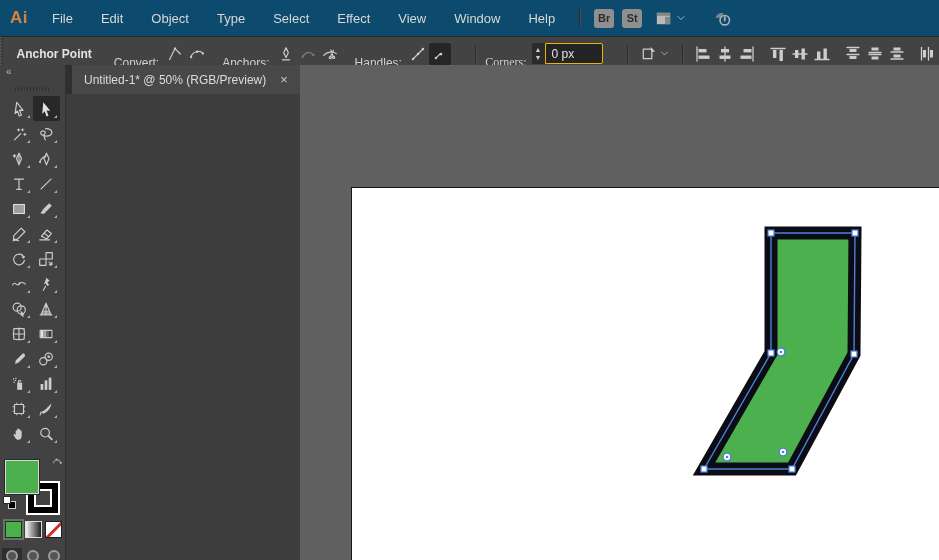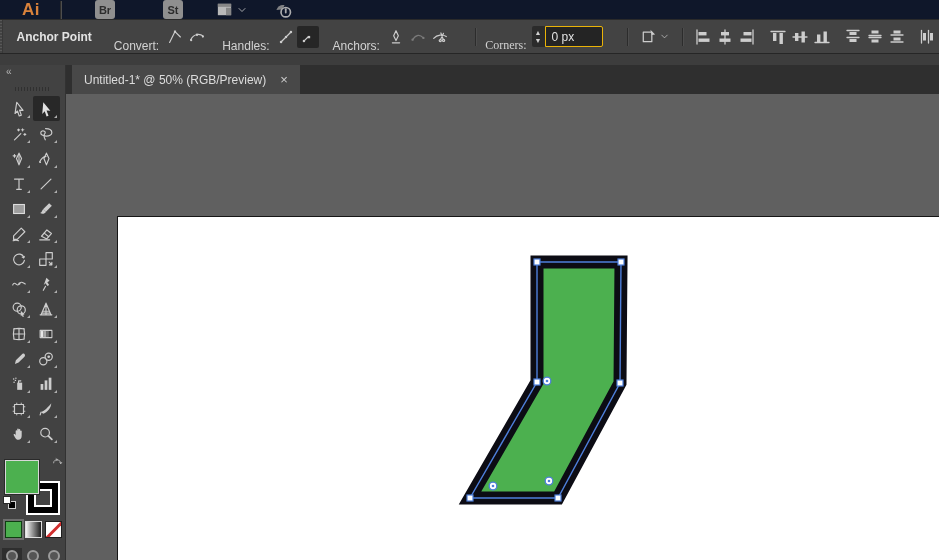--- a/index.html
+++ b/index.html
@@ -5,28 +5,28 @@
   * { margin:0; padding:0; box-sizing:border-box; }
   html,body { width:939px; height:560px; overflow:hidden; }
   body {
     font-family:"Liberation Sans", sans-serif;
     background:#3d3d3d; color:#d6d6d6;
     position:relative; user-select:none; font-size:13px;
   }
   svg { display:block; }
 
   
-  .menubar { height:20px; background:#0f172a; border-bottom:1px solid #2a2a2a;
-             display:flex; align-items:center; padding-left:18px; }
+  .menubar { height:37px; background:#0c4a6e; border-bottom:1px solid #2a2a2a;
+             display:flex; align-items:center; padding-left:6px; }
   .ai-logo { font-weight:bold; font-size:17px; color:#d9823b; padding:0 10px 0 4px; letter-spacing:0.5px; }
   .menu-items { display:flex; align-items:center; }
   .menu-item { padding:0 14px; font-size:13px; color:#d8d8d8; cursor:default; }
   .vsep { width:1px; height:18px; background:#2c2c2c; margin:0 10px; box-shadow:1px 0 0 #4d4d4d; }
   .chip { width:20px; height:19px; background:#8f8f8f; color:#2c2c2c; font-size:11px; font-weight:bold;
-          border-radius:3px; display:flex; align-items:center; justify-content:center; margin:0 24px; }
+          border-radius:3px; display:flex; align-items:center; justify-content:center; margin:0 4px; }
   .ws { display:flex; align-items:center; margin:0 8px; gap:2px; }
   .menubar [data-icon] { display:inline-flex; align-items:center; }
   .touch { margin-left:16px; opacity:0.9; }
 
   
   .controlbar { height:34px; background:#434343; border-bottom:1px solid #262626;
                 display:flex; align-items:center; overflow:hidden; white-space:nowrap; }
   .grip-v { width:7px; align-self:stretch; margin-right:6px;
             background:repeating-linear-gradient(to bottom,#585858 0 1px,transparent 1px 3px);
             border-right:1px solid #383838; }
@@ -82,36 +82,47 @@
   .paint-btn.gradient { background:linear-gradient(to right,#f4f4f4,#1e1e1e); border-color:#dedede; }
   .paint-btn.none { background:#fff; overflow:hidden; }
   .paint-btn.none::after { content:""; position:absolute; left:-3px; top:6px; width:24px; height:3px;
                            background:#d12e2e; transform:rotate(-45deg); }
   .drawmode-row { position:absolute; top:483px; left:2px; width:62px; height:13px; display:flex; gap:1px; overflow:hidden; }
   .dm { width:20px; height:22px; display:flex; justify-content:center; padding-top:2px; }
   .dm.sel { background:#2e2e2e; }
   .dm i { width:12px; height:12px; border:2px solid #9b9b9b; border-radius:50%; background:#555; }
 
   
-  .doc-area { flex:1; display:flex; flex-direction:column; min-width:0; }
+  .doc-area { flex:1; display:flex; flex-direction:row; min-width:0; }
   .tabbar { height:29px; background:#2f2f2f; display:flex; align-items:stretch; flex:none; }
   .tab { background:#484848; margin-left:6px; padding:0 12px; display:flex; align-items:center; gap:14px; }
   .tab-title { font-size:12px; color:#dcdcdc; }
   .tab-close { font-size:13px; color:#cccccc; cursor:default; line-height:1; }
 
   .canvas { flex:1; position:relative; background:#606060; overflow:hidden; }
   .artboard { position:absolute; left:51px; top:122px; right:-2px; bottom:-2px;
               background:#ffffff; border:1px solid #161616; }
   #shape-layer { position:absolute; left:0; top:0; }
 </style>
 </head>
 <body>
 
 <div class="menubar">
   <span class="ai-logo">Ai</span>
+  <nav class="menu-items" id="menu-items">
+      <span class="menu-item">File</span>
+      <span class="menu-item">Edit</span>
+      <span class="menu-item">Object</span>
+      <span class="menu-item">Type</span>
+      <span class="menu-item">Select</span>
+      <span class="menu-item">Effect</span>
+      <span class="menu-item">View</span>
+      <span class="menu-item">Window</span>
+      <span class="menu-item">Help</span>
+    </nav>
   <span class="vsep"></span>
   <div class="chip">Br</div>
   <div class="chip">St</div>
   <div class="ws">
     <span data-icon="workspace">
         <svg width="19" height="19" viewBox="0 0 20 20">
           <rect x="3" y="4" width="14" height="12" fill="#B9B9B9"></rect>
           <rect x="3" y="4" width="14" height="3.2" fill="#878787"></rect>
           <rect x="11.6" y="8.2" width="5.4" height="7.8" fill="#878787"></rect>
         </svg>
@@ -151,68 +162,68 @@
             <path d="M3 13 C7 6 13 6 17 9" stroke="#CDCDCD" stroke-width="1.3" fill="none" stroke-linecap="round" stroke-linejoin="round"></path>
             <rect x="8.8" y="6.3" width="2.4" height="2.4" fill="#CDCDCD"></rect>
             <circle cx="3.5" cy="13.5" r="1.2" fill="#CDCDCD"></circle>
             <circle cx="16.5" cy="9.5" r="1.2" fill="#CDCDCD"></circle>
           </svg>
         </span>
       </span>
   </div>
 
   <div class="cb-group">
+    <span class="cb-label">Anchors:</span>
+    <span class="cbtn">
+        <span data-icon="anchor-remove">
+          <svg width="18" height="18" viewBox="0 0 20 20">
+            <path d="M10 3 L12.6 8.5 L10 14 L7.4 8.5 Z" stroke="#CDCDCD" stroke-width="1.3" fill="none" stroke-linecap="round" stroke-linejoin="round"></path>
+            <path d="M6 16.5 H14" stroke="#CDCDCD" stroke-width="1.3" fill="none" stroke-linecap="round" stroke-linejoin="round"></path>
+          </svg>
+        </span>
+      </span>
+    <span class="cbtn disabled">
+        <span data-icon="anchor-connect">
+          <svg width="18" height="18" viewBox="0 0 20 20">
+            <path d="M4 13 C8 7 12 7 16 11" stroke="#CDCDCD" stroke-width="1.3" fill="none" stroke-linecap="round" stroke-linejoin="round"></path>
+            <circle cx="4" cy="13" r="1.3" fill="#CDCDCD"></circle>
+            <circle cx="16" cy="11" r="1.3" fill="#CDCDCD"></circle>
+          </svg>
+        </span>
+      </span>
+    <span class="cbtn">
+        <span data-icon="anchor-cut">
+          <svg width="18" height="18" viewBox="0 0 20 20">
+            <path d="M3 11.5 C7 7 13 7 17 9.5" stroke="#CDCDCD" stroke-width="1.3" fill="none" stroke-linecap="round" stroke-linejoin="round"></path>
+            <path d="M11 5.5 L13.6 12.8 M13.8 6 L10.6 12.8" stroke="#CDCDCD" stroke-width="1.3" fill="none" stroke-linecap="round" stroke-linejoin="round"></path>
+            <circle cx="10.3" cy="14" r="1.2" stroke="#CDCDCD" stroke-width="1.3" fill="none" stroke-linecap="round" stroke-linejoin="round"></circle>
+            <circle cx="14" cy="13.8" r="1.2" stroke="#CDCDCD" stroke-width="1.3" fill="none" stroke-linecap="round" stroke-linejoin="round"></circle>
+          </svg>
+        </span>
+      </span>
+  </div>
+
+  <div class="cb-group">
     <span class="cb-label">Handles:</span>
     <span class="cbtn">
         <span data-icon="handles-show">
           <svg width="18" height="18" viewBox="0 0 20 20">
             <path d="M5 15 L15 5" stroke="#CDCDCD" stroke-width="1.3" fill="none" stroke-linecap="round" stroke-linejoin="round"></path>
             <circle cx="4.5" cy="15.5" r="1.4" fill="#CDCDCD"></circle>
             <circle cx="15.5" cy="4.5" r="1.4" fill="#CDCDCD"></circle>
             <rect x="8.8" y="8.8" width="2.4" height="2.4" fill="#CDCDCD"></rect>
           </svg>
         </span>
       </span>
     <span class="cbtn pressed">
         <span data-icon="handles-hide">
           <svg width="18" height="18" viewBox="0 0 20 20">
             <path d="M6 14 L10 10" stroke="#CDCDCD" stroke-width="1.3" fill="none" stroke-linecap="round" stroke-linejoin="round"></path>
             <circle cx="5.5" cy="14.5" r="1.4" fill="#CDCDCD"></circle>
             <rect x="9.8" y="8.8" width="2.6" height="2.6" fill="#CDCDCD"></rect>
-          </svg>
-        </span>
-      </span>
-  </div>
-
-  <div class="cb-group">
-    <span class="cb-label">Anchors:</span>
-    <span class="cbtn">
-        <span data-icon="anchor-remove">
-          <svg width="18" height="18" viewBox="0 0 20 20">
-            <path d="M10 3 L12.6 8.5 L10 14 L7.4 8.5 Z" stroke="#CDCDCD" stroke-width="1.3" fill="none" stroke-linecap="round" stroke-linejoin="round"></path>
-            <path d="M6 16.5 H14" stroke="#CDCDCD" stroke-width="1.3" fill="none" stroke-linecap="round" stroke-linejoin="round"></path>
-          </svg>
-        </span>
-      </span>
-    <span class="cbtn disabled">
-        <span data-icon="anchor-connect">
-          <svg width="18" height="18" viewBox="0 0 20 20">
-            <path d="M4 13 C8 7 12 7 16 11" stroke="#CDCDCD" stroke-width="1.3" fill="none" stroke-linecap="round" stroke-linejoin="round"></path>
-            <circle cx="4" cy="13" r="1.3" fill="#CDCDCD"></circle>
-            <circle cx="16" cy="11" r="1.3" fill="#CDCDCD"></circle>
-          </svg>
-        </span>
-      </span>
-    <span class="cbtn">
-        <span data-icon="anchor-cut">
-          <svg width="18" height="18" viewBox="0 0 20 20">
-            <path d="M3 11.5 C7 7 13 7 17 9.5" stroke="#CDCDCD" stroke-width="1.3" fill="none" stroke-linecap="round" stroke-linejoin="round"></path>
-            <path d="M11 5.5 L13.6 12.8 M13.8 6 L10.6 12.8" stroke="#CDCDCD" stroke-width="1.3" fill="none" stroke-linecap="round" stroke-linejoin="round"></path>
-            <circle cx="10.3" cy="14" r="1.2" stroke="#CDCDCD" stroke-width="1.3" fill="none" stroke-linecap="round" stroke-linejoin="round"></circle>
-            <circle cx="14" cy="13.8" r="1.2" stroke="#CDCDCD" stroke-width="1.3" fill="none" stroke-linecap="round" stroke-linejoin="round"></circle>
           </svg>
         </span>
       </span>
   </div>
 
   <span class="vsep"></span>
 
   <div class="cb-group">
     <span class="cb-label dotted">Corners:</span>
     <span class="stepper">

